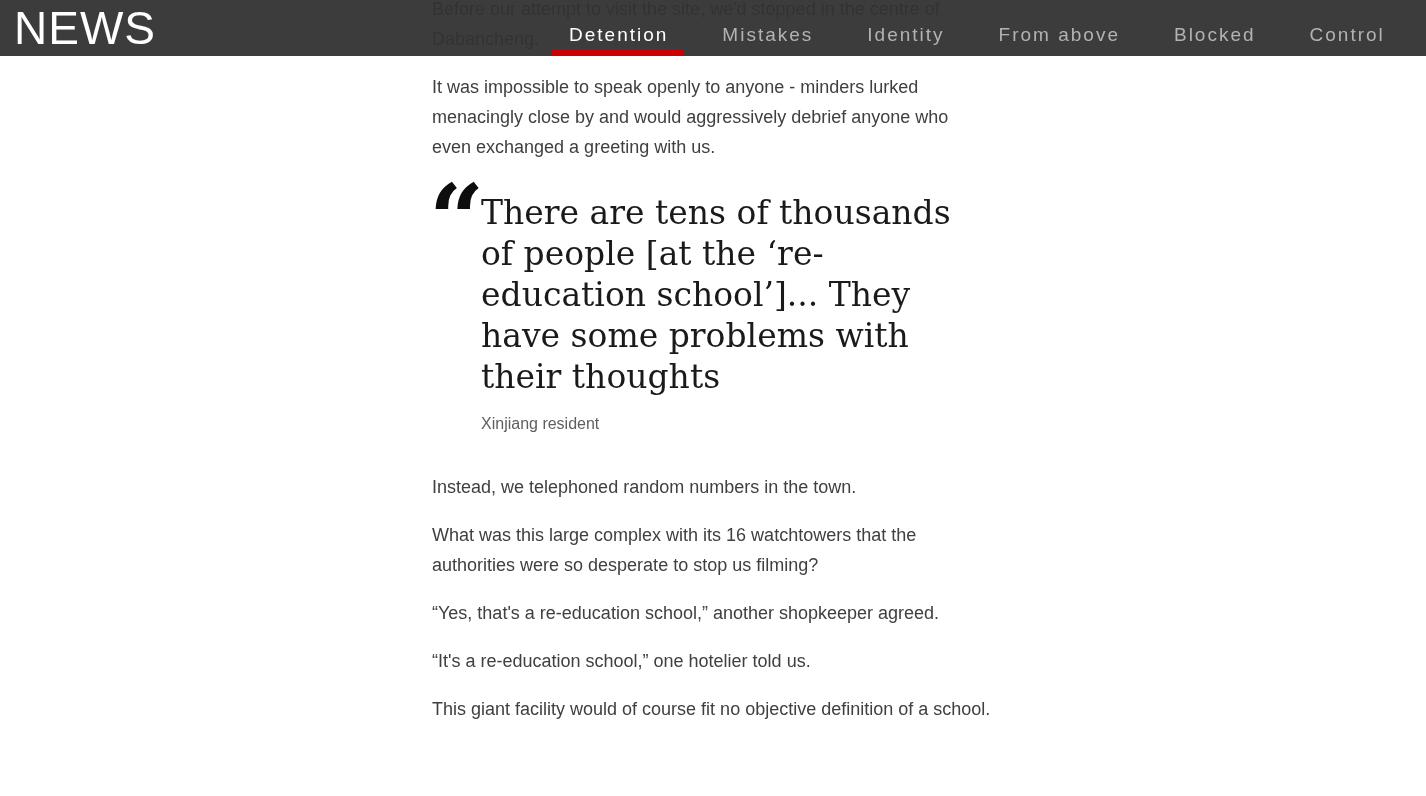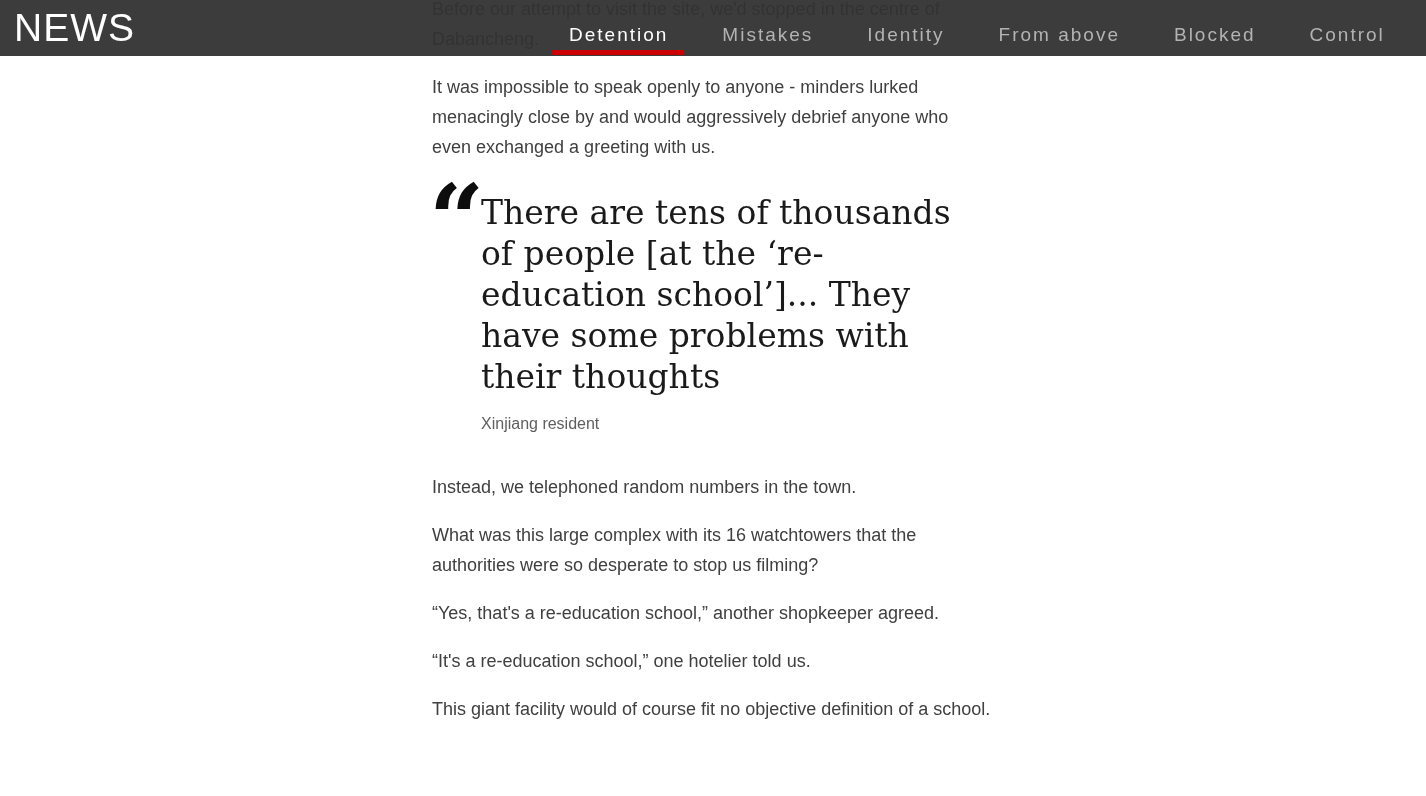--- a/index.html
+++ b/index.html
@@ -28,21 +28,21 @@
   }
 
   
   .site-header {
     position:fixed; left:0; top:0; width:1426px; height:56px;
     background:rgba(50,50,50,0.95); z-index:10;
   }
   .logo {
     position:absolute; left:14px; top:0; height:56px;
     display:flex; align-items:center;
-    color:#ffffff; font-size:39px; letter-spacing:1px; font-weight:400;
+    color:#ffffff; font-size:46px; letter-spacing:1px; font-weight:400;
   }
   .nav {
     position:absolute; left:569px; top:0; height:56px;
     display:flex; gap:54px;
   }
   .nav-item {
     position:relative; height:100%;
     display:flex; align-items:center;
     font-size:19px; letter-spacing:2px; color:#b3b3b3;
     padding-top:13px; cursor:pointer; white-space:nowrap;

